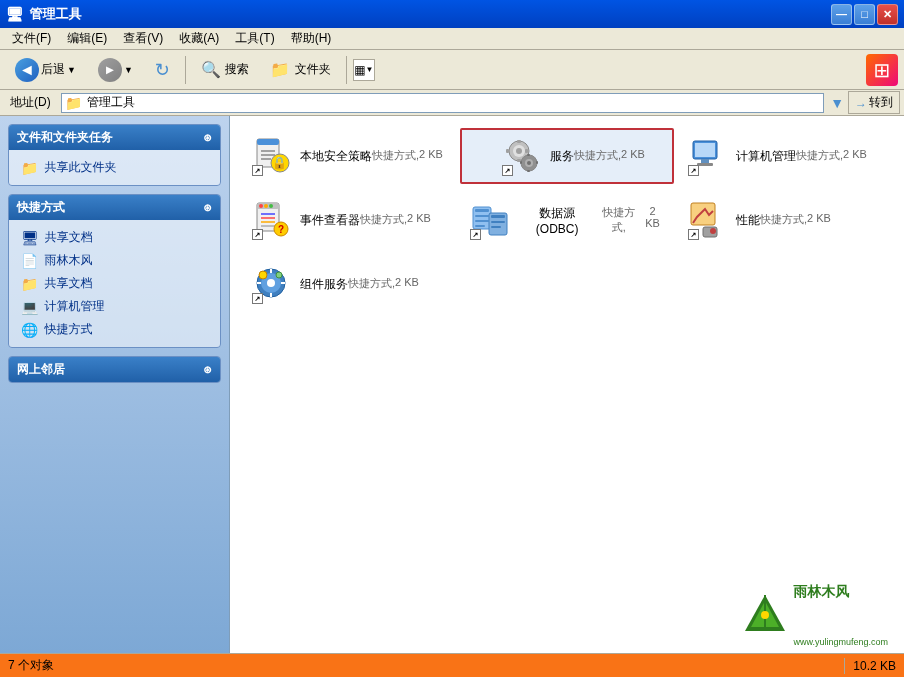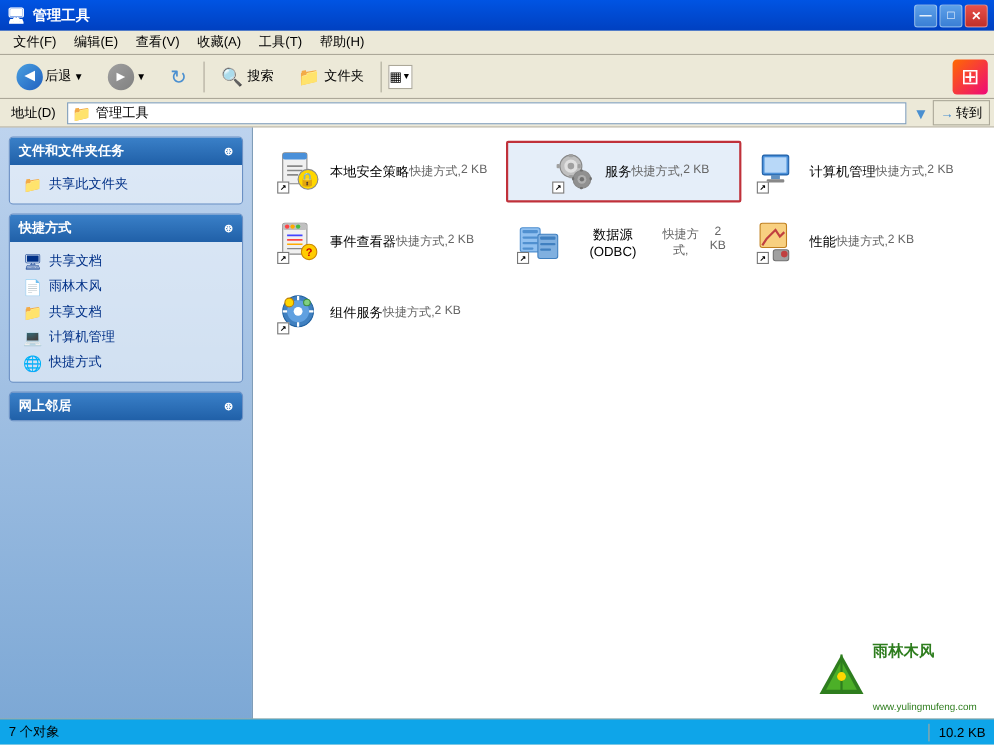--- a/index.html
+++ b/index.html
@@ -182,21 +182,21 @@
       border: 2px solid transparent;
       border-radius: 2px;
     }
     .file-item.selected { background: #E5EEF9; border-color: #C0313A; border-width: 2px; padding-left: 40px; }
     .file-item-info { display: flex; flex-direction: row; text-align: center; }
     .file-item-name { font-size: 12px; color: #000; }
     .file-item-detail { font-size: 11px; color: #666; }
 
     
     .statusbar {
-      background: #0ea5e9;
+      background: #f97316;
       height: 24px;
       display: flex;
       align-items: center;
       padding: 0 8px;
       border-top: 1px solid #ACA899;
       font-size: 12px;
       justify-content: space-between;
     }
     .statusbar-right { display: flex; align-items: center; gap: 8px; }
     .statusbar-sep { width: 1px; height: 16px; background: #ACA899; }

